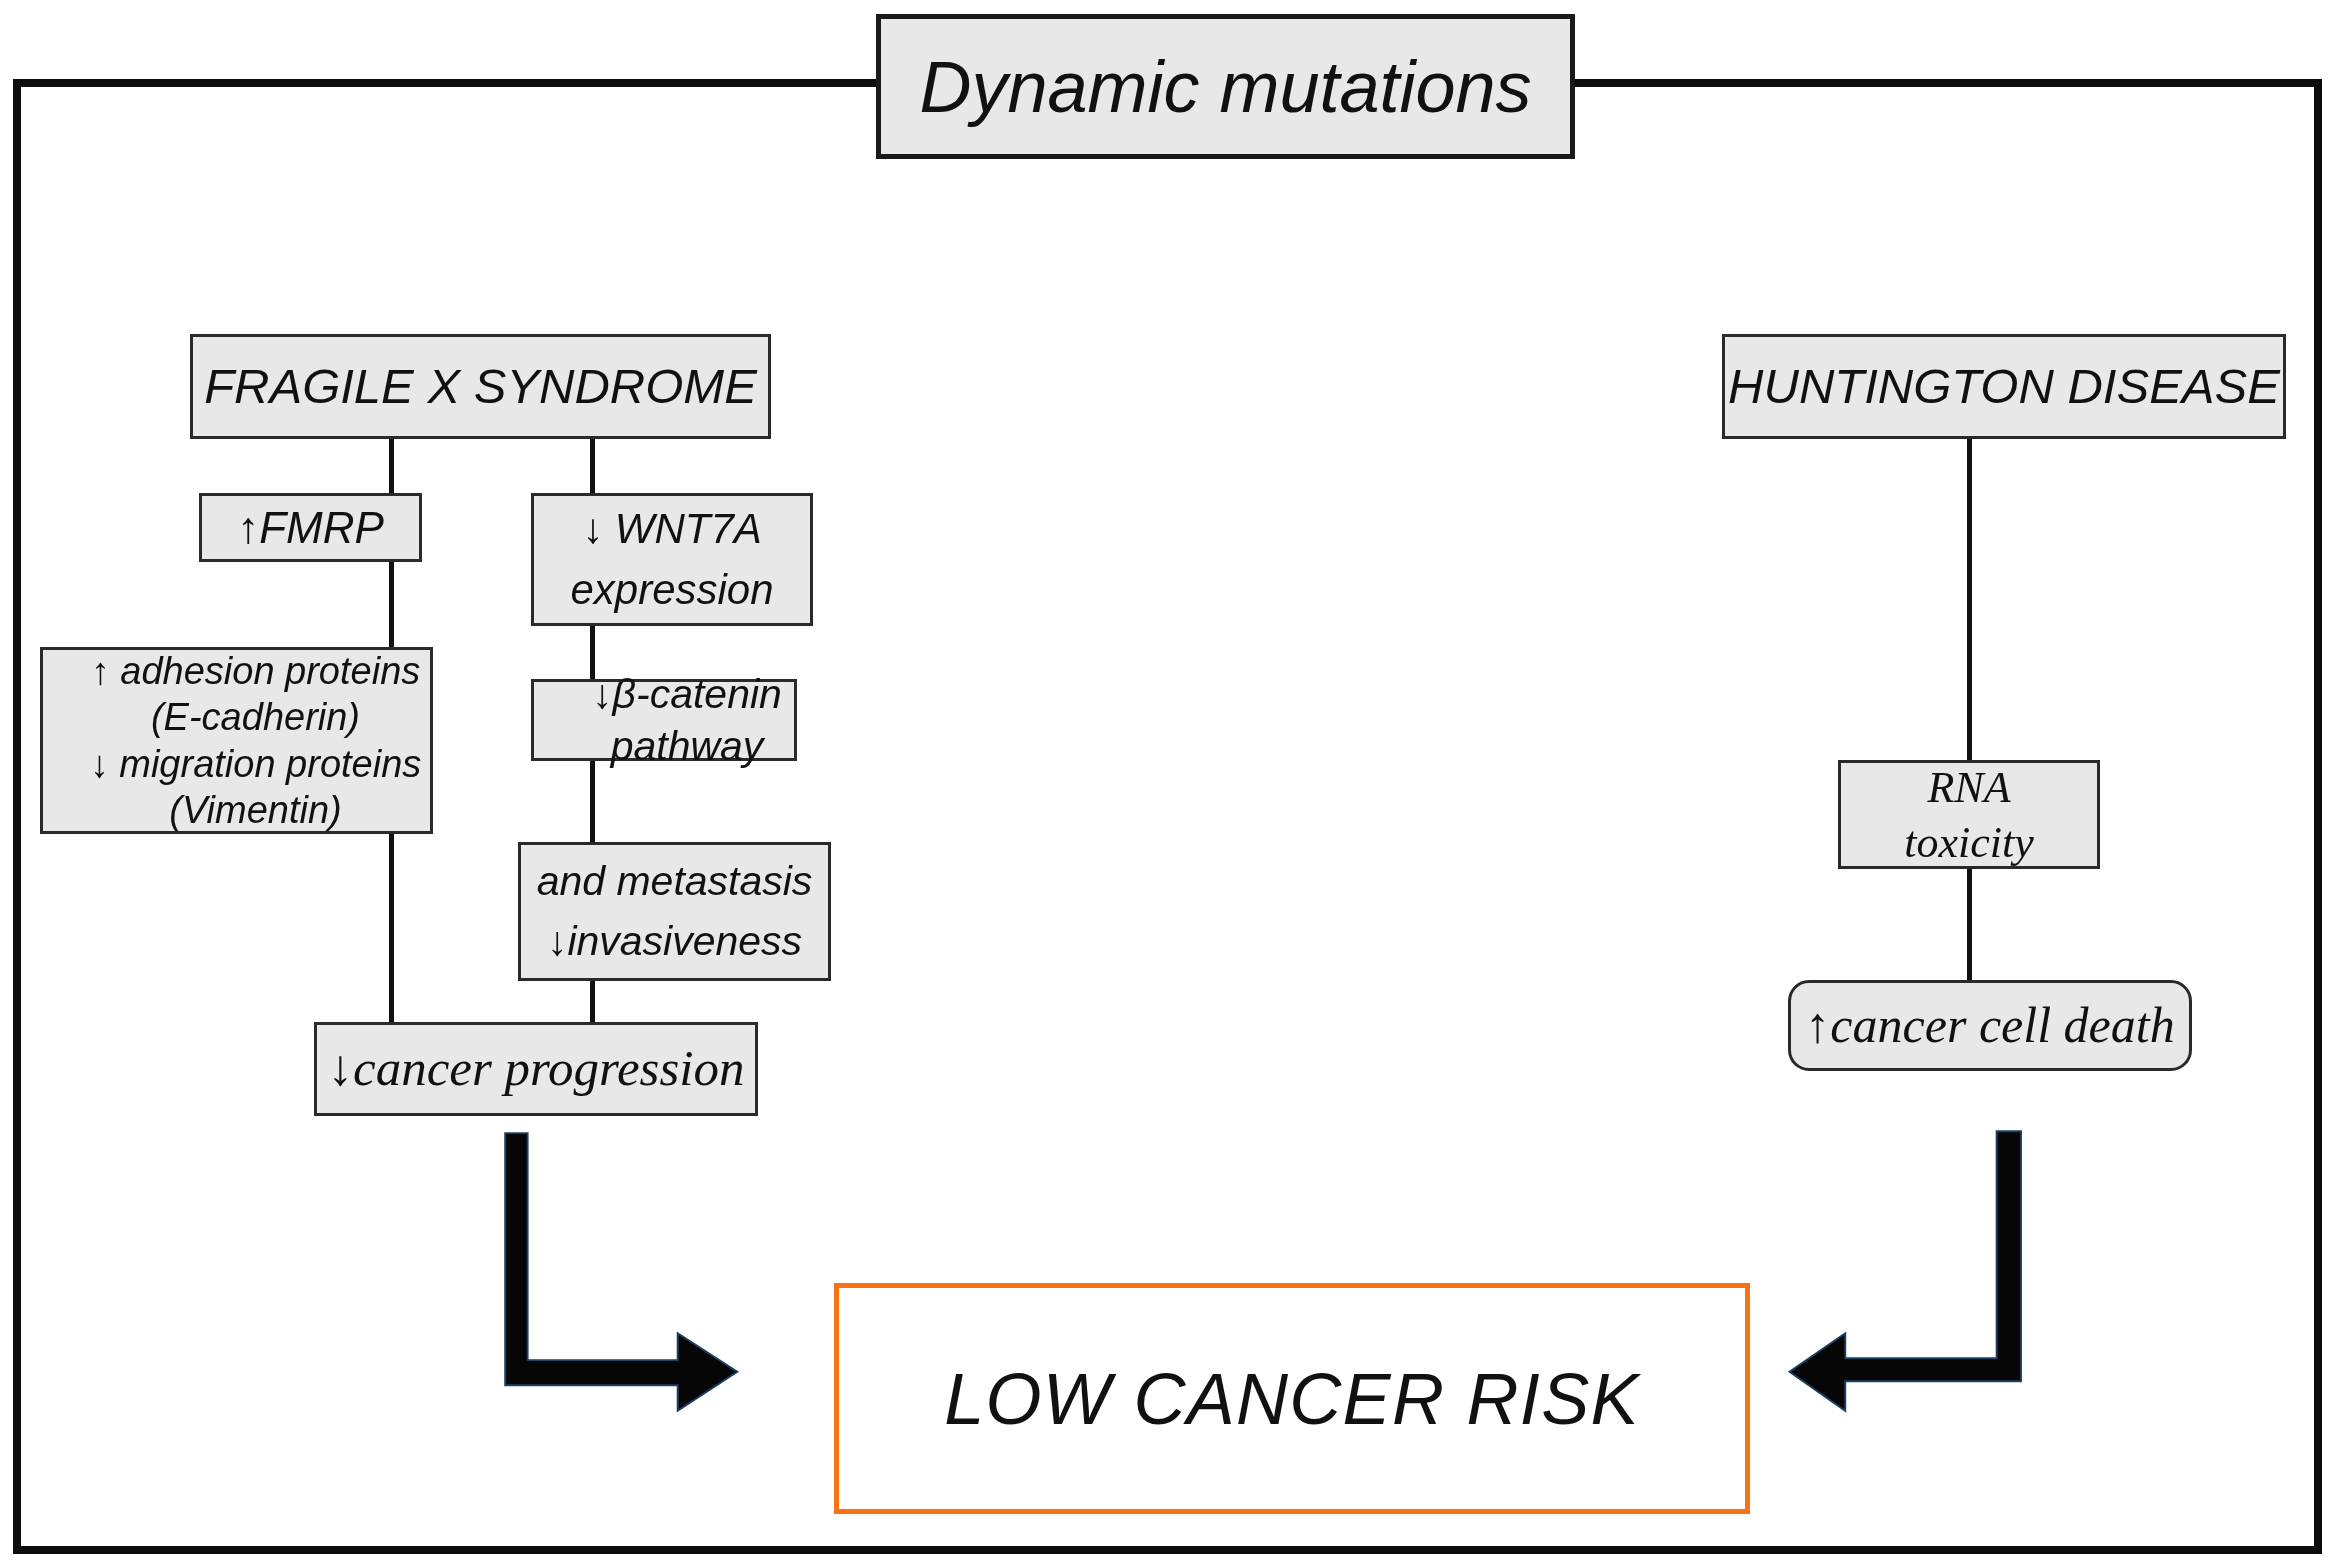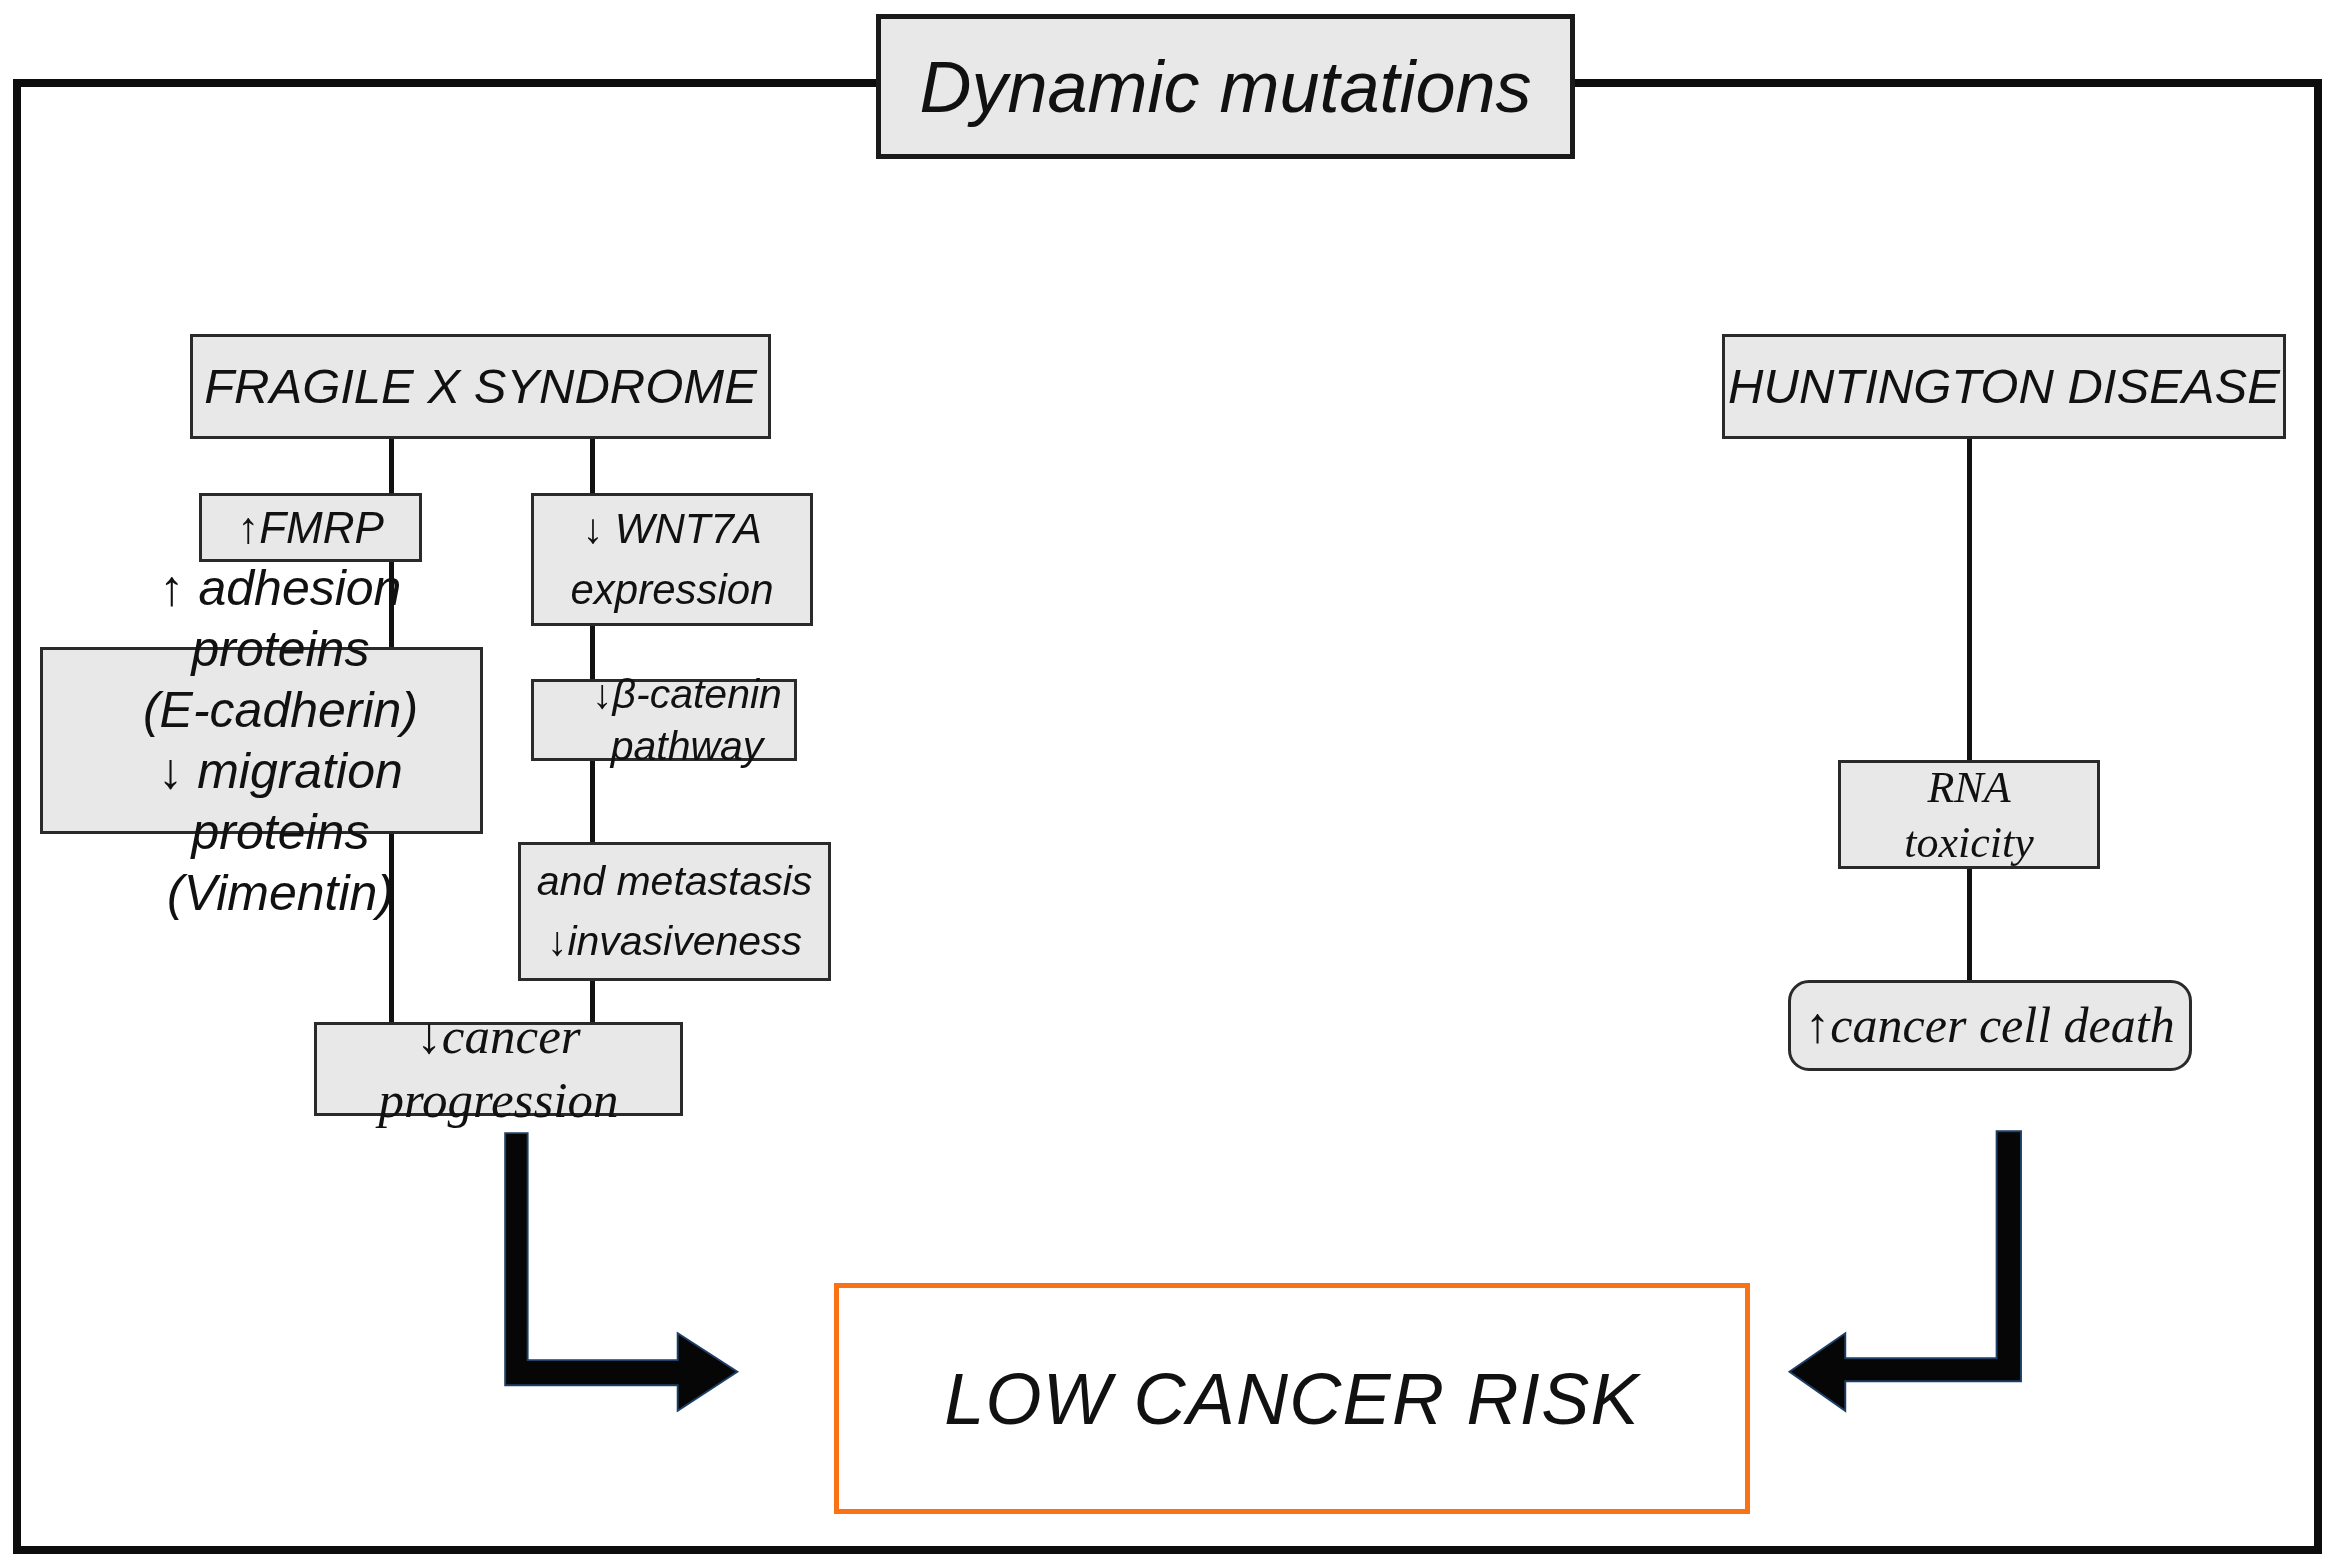--- a/index.html
+++ b/index.html
@@ -43,24 +43,24 @@
 
   .title-box{
     left:876px;top:14px;width:699px;height:145px;
     border-width:5.1px;border-color:#1a1a1a;
     font-size:72px;
     z-index:4;
   }
   .b-fragile{left:190px;top:334px;width:581px;height:105px;font-size:49px;}
   .b-fmrp{left:199px;top:493px;width:223px;height:69px;font-size:44px;}
   .b-wnt7a{left:531px;top:493px;width:282px;height:133px;font-size:42px;line-height:1.45;}
-  .b-adhesion{left:40px;top:647px;width:443px;height:187px;font-size:50px;line-height:1.22;padding-left:38px;}
+  .b-adhesion{left:40px;top:647px;width:393px;height:187px;font-size:38px;line-height:1.22;padding-left:38px;}
   .b-bcatenin{left:531px;top:679px;width:266px;height:82px;font-size:41px;line-height:1.28;padding-left:46px;}
   .b-invasive{left:518px;top:842px;width:313px;height:139px;font-size:41px;line-height:1.45;}
-  .b-progress{left:314px;top:1022px;width:369px;height:94px;font-size:51px;}
+  .b-progress{left:314px;top:1022px;width:444px;height:94px;font-size:51px;}
   .b-huntington{left:1706px;top:334px;width:564px;height:105px;font-size:49px;margin-left:16px;}
   .b-htt{left:1831px;top:508px;width:280px;height:121px;font-size:45px;line-height:1.3;}
   .b-rna{left:1838px;top:760px;width:262px;height:109px;font-size:44px;line-height:1.25;}
   .b-death{left:1788px;top:980px;width:404px;height:91px;font-size:50px;border-radius:21px;}
   .b-outcome{
     left:834px;top:1283px;width:916px;height:231px;
     background:#ffffff;
     border:5px solid #f97316;
     font-size:72px;
     letter-spacing:1.3px;

